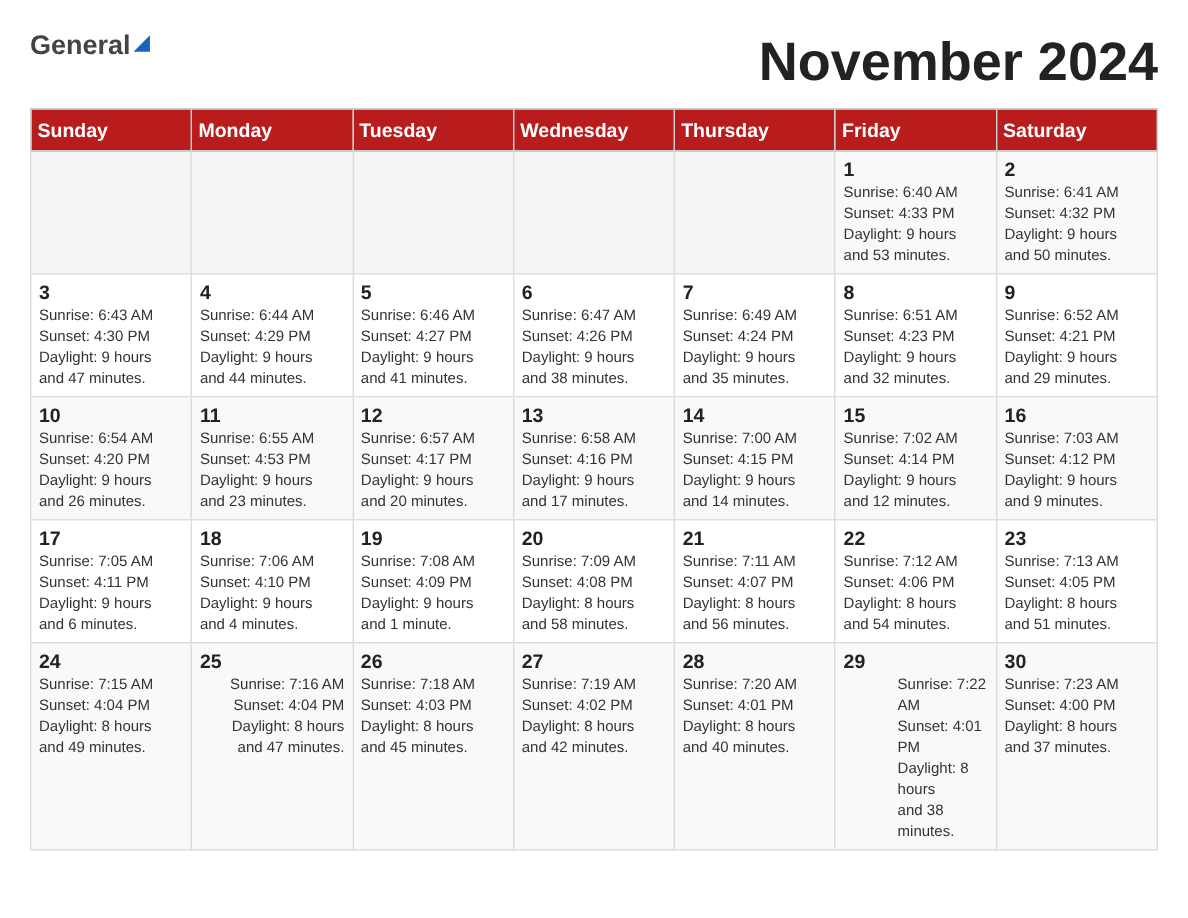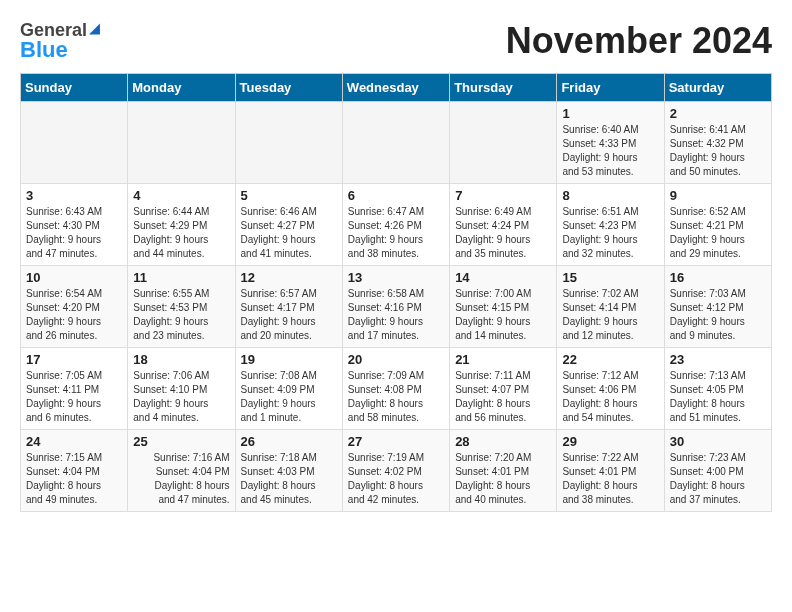--- a/index.html
+++ b/index.html
@@ -31,21 +31,21 @@
     .calendar-subtitle {
       font-size: 16px;
       color: #444;
     }
     table {
       width: 100%;
       border-collapse: collapse;
       table-layout: fixed;
     }
     thead tr th {
-      background-color: #0369a1;
+      background-color: #b91c1c;
       color: #fff;
       font-size: 13px;
       font-weight: bold;
       padding: 6px 4px;
       text-align: left;
       border: 1px solid #ccc;
     }
     tbody tr td {
       vertical-align: top;
       border: 1px solid #ddd;
@@ -81,21 +81,20 @@
 <body>
 
 <div class="header-section">
   <div class="logo-wrapper">
     <div style="display:flex;align-items:center;">
       <span style="font-size:18px;font-weight:bold;color:#444;">General</span>
       <svg width="18" height="18" viewBox="0 0 18 18" style="margin-left:2px;margin-top:-4px;">
         <polygon points="0,18 18,18 18,0" fill="#1565C0"></polygon>
       </svg>
     </div>
-    <div style="font-size:22px;font-weight:bold;color:#2196F3;margin-top:-4px;">Blue</div>
   </div>
   <div class="title-section">
     <div class="calendar-title">November 2024</div>
   </div>
 </div>
 
 <table>
   <thead>
     <tr>
     <th>Sunday</th>
@@ -313,21 +312,21 @@
         </td>
         <td>
           <span class="day-num">28</span>
           <div class="day-info" style="white-space: pre-line;">Sunrise: 7:20 AM
 Sunset: 4:01 PM
 Daylight: 8 hours
 and 40 minutes.</div>
         </td>
         <td>
           <span class="day-num">29</span>
-          <div class="day-info" style="white-space: pre-line;">Sunrise: 7:22 AM
+          <div class="day-info" style="white-space: pre-line; margin-left: 36px;">Sunrise: 7:22 AM
 Sunset: 4:01 PM
 Daylight: 8 hours
 and 38 minutes.</div>
         </td>
         <td>
           <span class="day-num">30</span>
           <div class="day-info" style="white-space: pre-line;">Sunrise: 7:23 AM
 Sunset: 4:00 PM
 Daylight: 8 hours
 and 37 minutes.</div>

